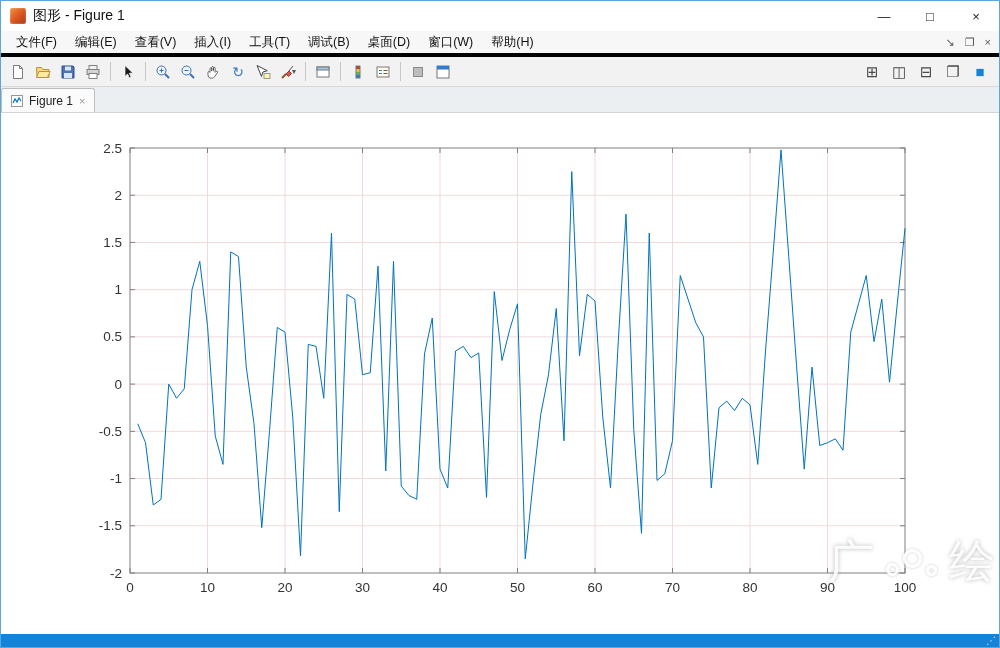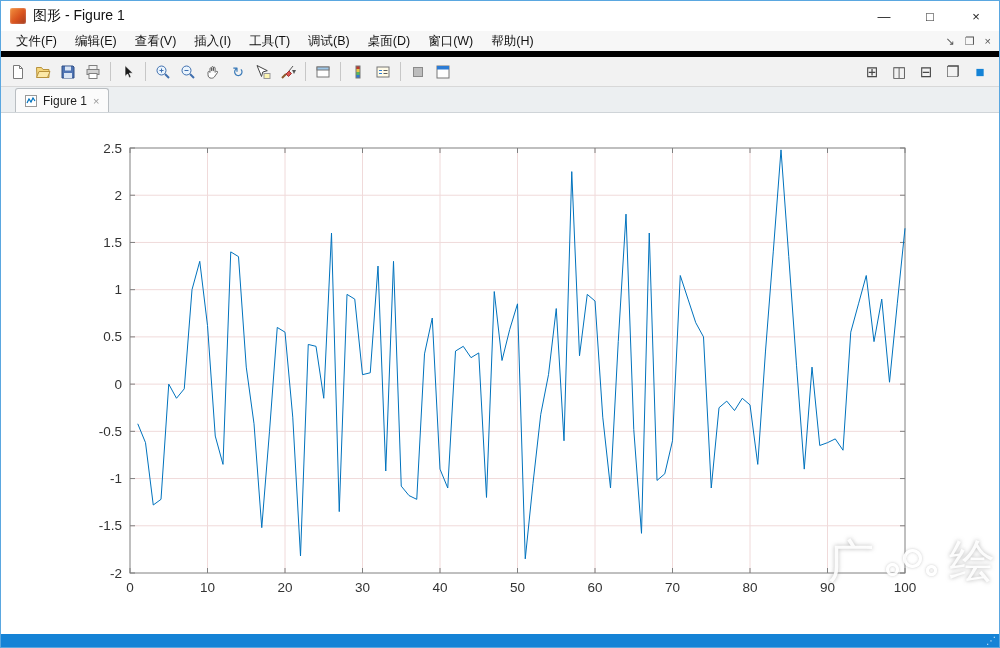--- a/index.html
+++ b/index.html
@@ -16,39 +16,39 @@
   .titlebar{height:30px;display:flex;align-items:center;background:#fff;flex:0 0 auto;}
   .app-icon{width:16px;height:16px;margin:0 7px 0 9px;border-radius:2px;
     background:linear-gradient(135deg,#f2913f 0%,#d9531e 55%,#a33b1e 100%);
     box-shadow:inset 0 0 2px rgba(255,255,255,.5);}
   .title-text{font-size:14px;color:#111;}
   .win-controls{margin-left:auto;display:flex;height:100%;}
   .win-btn{width:46px;height:100%;display:flex;align-items:center;justify-content:center;
     font-size:13px;color:#222;cursor:default;}
   
   .menubar{height:26px;display:flex;align-items:center;background:#f7f7f7;
-    border-bottom:6px solid #000000;padding-left:6px;flex:0 0 auto;}
+    border-bottom:4px solid #000000;padding-left:6px;flex:0 0 auto;}
   .menu-item{padding:0 9px;font-size:12.5px;color:#111;line-height:26px;}
   .menu-right{margin-left:auto;display:flex;align-items:center;padding-right:8px;gap:10px;}
   .menu-right span{font-size:11px;color:#555;}
   
   .toolbar{height:30px;display:flex;align-items:center;background:#f2f2f2;
     border-bottom:1px solid #d8d8d8;padding-left:5px;gap:1px;flex:0 0 auto;}
   .tbtn{width:24px;height:24px;display:flex;align-items:center;justify-content:center;
     border-radius:2px;position:relative;}
   .tbtn svg{display:block;}
   .tsep{width:1px;height:19px;background:#c7c7c7;margin:0 4px;}
   .glyph-icon{font-size:14px;color:#3a7ab8;line-height:1;}
   .dd-arrow{font-size:8px;color:#555;margin-left:-2px;}
   .toolbar-right{margin-left:auto;display:flex;align-items:center;gap:3px;padding-right:7px;}
   .layout-glyph{font-size:15px;color:#4a4a4a;line-height:1;}
   .layout-active{color:var(--accent,#1583d6);}
   
   .tabbar{height:26px;background:#eceff1;border-bottom:1px solid #cfd4d8;
-    display:flex;align-items:flex-end;padding-left:14px;flex:0 0 auto;}
+    display:flex;align-items:flex-end;padding-left:0;flex:0 0 auto;}
   .tab{height:24px;background:#fbfbfb;border:1px solid #b9bec2;border-bottom:none;
     border-radius:3px 3px 0 0;display:flex;align-items:center;gap:6px;padding:0 9px;
     font-size:12px;color:#222;}
   .tab-close{font-size:11px;color:#9a9a9a;}
   
   .figure-area{flex:1 1 auto;position:relative;background:#fff;overflow:hidden;}
   #axes-plot{position:absolute;left:0;top:0;}
   #axes-plot text{font-family:"Liberation Sans",sans-serif;}
   
   .watermark{position:absolute;top:418px;right:4px;display:flex;align-items:center;gap:12px;

